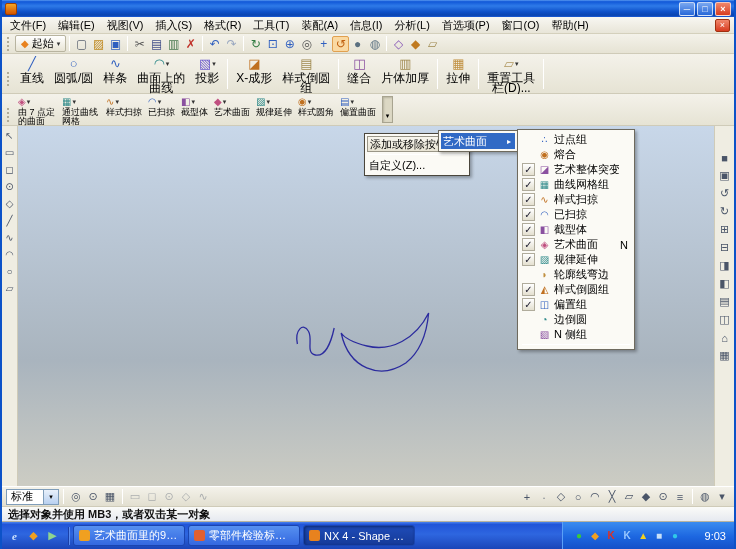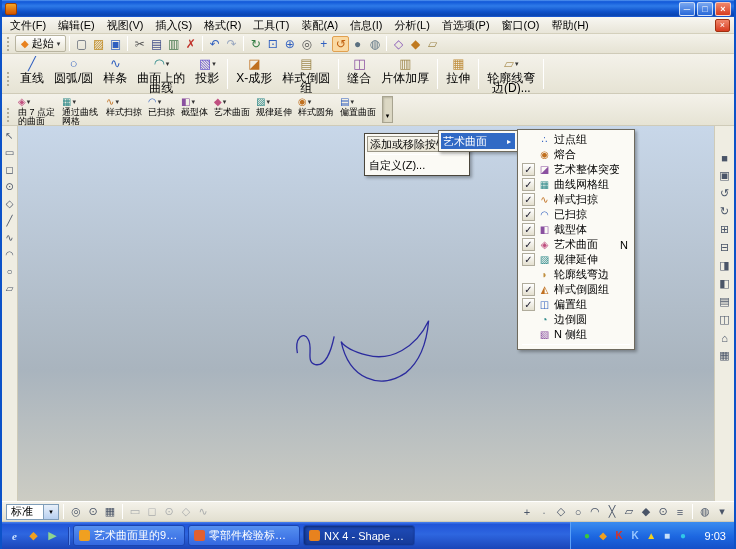--- a/index.html
+++ b/index.html
@@ -87,21 +87,21 @@
   .qlaunch .ic { width:15px; height:15px; font-size:11px; }
   .tsep { width:2px; height:18px; border-left:1px solid #1A40A8; border-right:1px solid #5A8CF0; flex:none; }
   .task { flex:0 1 112px; height:21px; display:flex; align-items:center; gap:4px; padding:0 5px;
     background:linear-gradient(#5690F0,#3468E0); border-radius:3px; border:1px solid #1A45B0; color:#fff; overflow:hidden; white-space:nowrap; }
   .task.active { background:linear-gradient(#1E4CB8,#163A98); box-shadow:inset 1px 1px 3px #0A2870; }
   .task-ic { width:11px; height:11px; border-radius:2px; flex:none; }
   .task-lb { overflow:hidden; text-overflow:ellipsis; }
   .tray { margin-left:auto; height:100%; flex:none; display:flex; align-items:center; gap:3px; padding:0 8px 0 10px;
     background:linear-gradient(180deg,#3A8CF0 0%,#1C66E0 55%,#1450C8 100%); border-left:1px solid #5AA0F8; color:#fff; }
   .tray .ic { width:13px; height:13px; font-size:10px; }
-  .clock { margin-left:12px; }
+  .clock { margin-left:20px; }
 
   
   .cmenu { position:absolute; background:#FBFAF5; border:1px solid #6E6A5E; box-shadow:2px 2px 3px rgba(0,0,0,.3); padding:2px; z-index:50; }
   #menu1 { left:362px; top:133px; width:106px; border:1px solid #4A463C; }
   #menu2 { left:436px; top:130px; width:80px; }
   #menu3 { left:515px; top:129px; width:118px; }
   .cm-item { height:16px; display:flex; align-items:center; gap:3px; padding:0 4px 0 2px; white-space:nowrap; }
   #menu3 .cm-item { height:15px; }
   .cm-item.hl { background:#316AC5; color:#fff; }
   .cm-item.raised { border:1px solid #9A9688; background:linear-gradient(#F8F6EE,#E8E4D4); }
@@ -243,21 +243,21 @@
           <span class="tb2-ic" style="color:#C09040">▦</span>
         </span>
       <span class="tb2-lb">拉伸</span>
     </div>
     <span class="vsep"></span>
     <div class="tb2">
       <span class="tb2-top">
           <span class="tb2-ic" style="color:#B09860">▱</span>
           <span class="tb2-ar">▾</span>
         </span>
-      <span class="tb2-lb">轮廓线弯边(D)...</span>
+      <span class="tb2-lb">重置工具栏(D)...</span>
     </div>
     <span class="vsep"></span>
   </div>
 
   <div class="toolbar row3">
     <span class="grip"></span>
     <div class="tb3">
       <span class="tb3-top">
           <span class="tb3-ic" style="color:#C05080">◈</span>
           <span class="tb3-ar">▾</span>
@@ -385,20 +385,23 @@
       <span class="ic">▱</span>
       <span class="ic">◆</span>
       <span class="ic">⊙</span>
       <span class="ic">≡</span>
       <span class="vsep"></span>
       <span class="ic">◍</span>
       <span class="ic">▾</span>
     </div>
   </div>
 
+  <div class="statusbar">
+    <span>选择对象并使用 MB3，或者双击某一对象</span>
+  </div>
 
   <div class="taskbar">
     <div class="qlaunch">
       <span class="ic" style="color:#CFE4FF;font-weight:bold;font-family:'Liberation Serif',serif;font-style:italic">e</span>
       <span class="ic" style="color:#F0A020">◆</span>
       <span class="ic" style="color:#8FD48F">▶</span>
     </div>
     <span class="tsep"></span>
     <div class="task">
       <span class="task-ic" style="background:#F0A020"></span>

